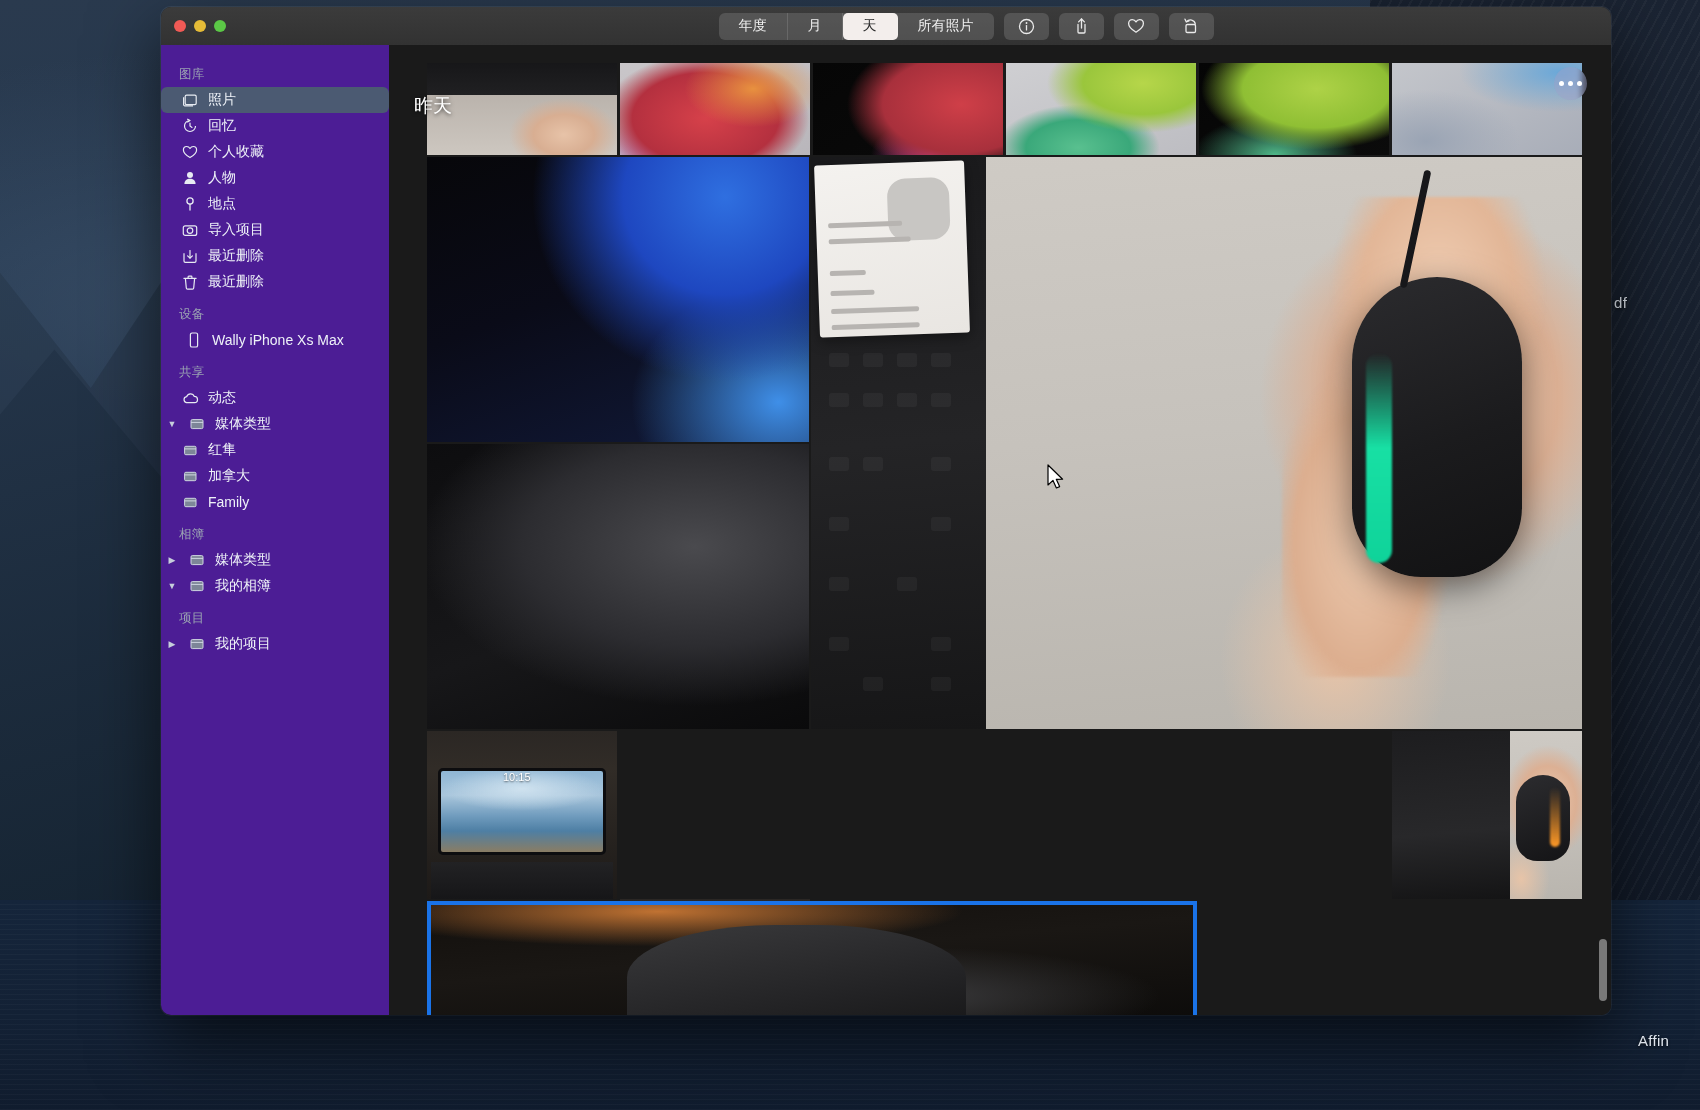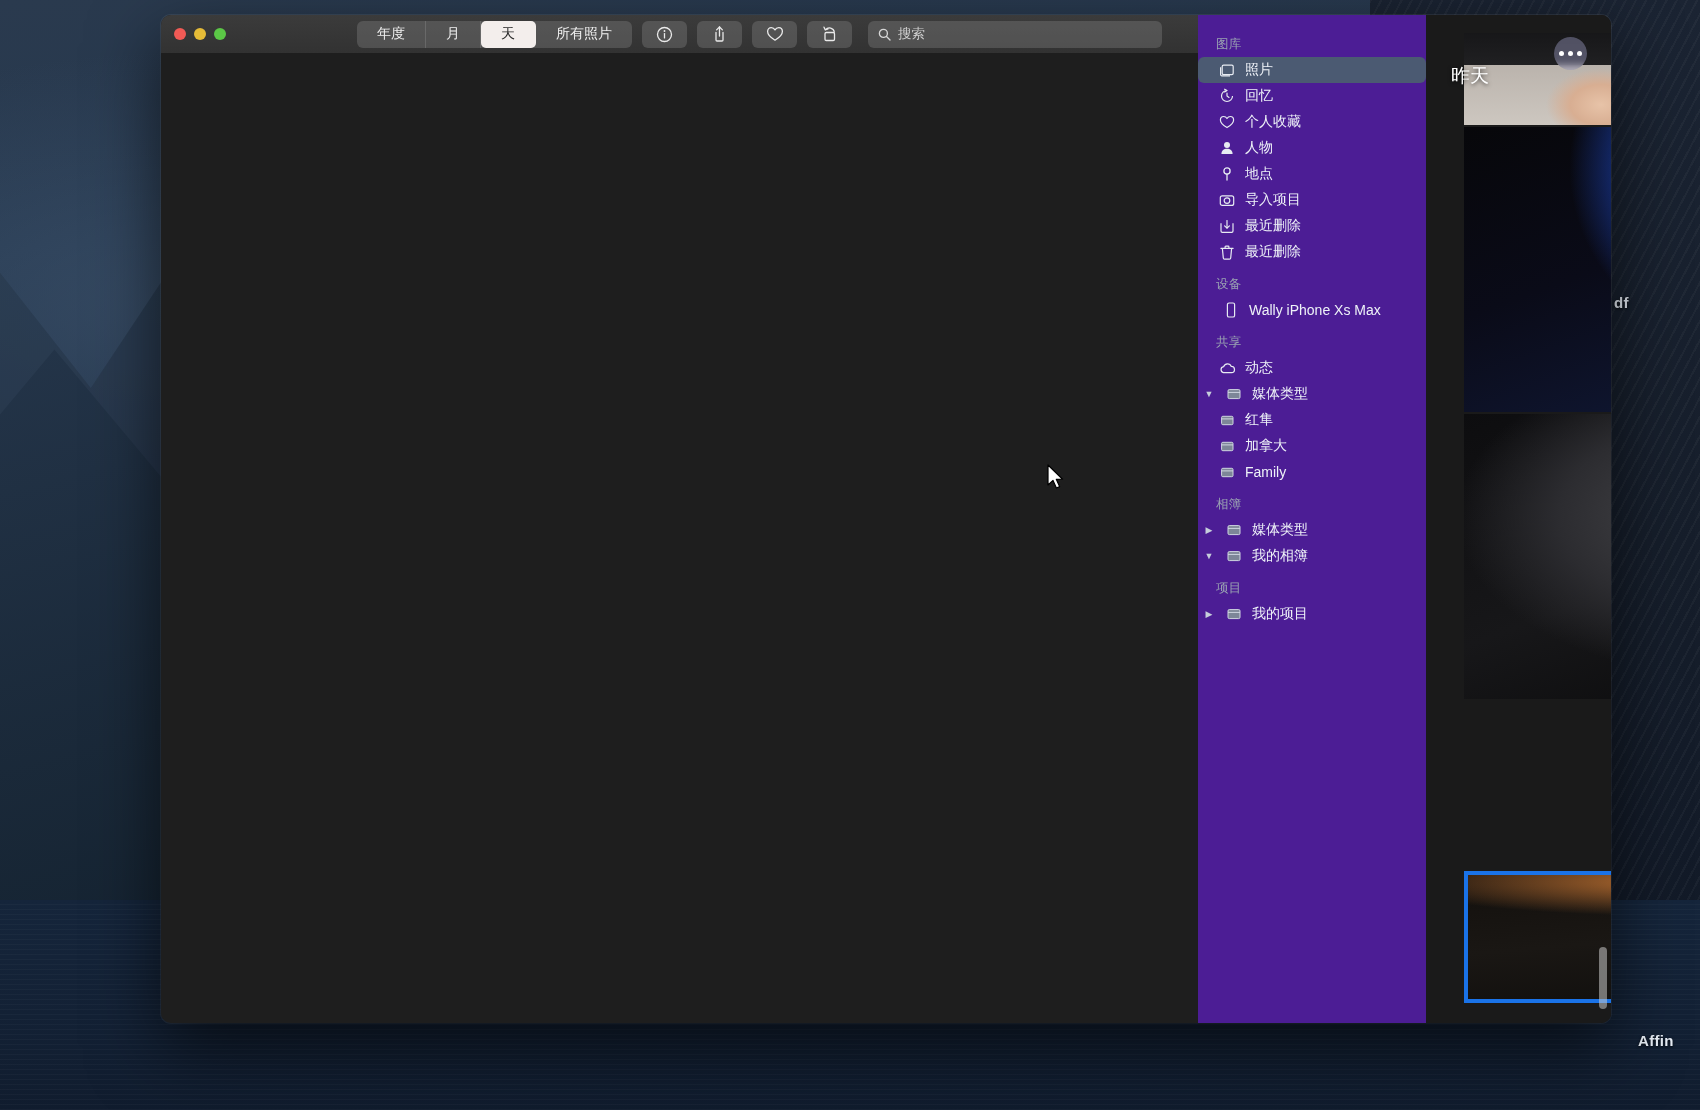--- a/index.html
+++ b/index.html
@@ -37,30 +37,30 @@
       repeating-linear-gradient(118deg, rgba(255,255,255,0.035) 0 2px, rgba(0,0,0,0) 2px 9px),
       linear-gradient(200deg, #1b2433 0%, #161e2b 45%, #0f1725 100%);
   }
   #desktop .water {
     position:absolute; left:0; bottom:0; width:1700px; height:210px;
     background:
       repeating-linear-gradient(0deg, rgba(255,255,255,0.028) 0 1px, rgba(0,0,0,0) 1px 5px),
       linear-gradient(180deg, #15253b 0%, #132135 55%, #101c2e 100%);
   }
   .desk-label {
-    position:absolute; color:#e8eef6; font-size:15px; font-weight:bold;
+    position:absolute; color:#e8eef6; font-size:15px; font-weight:normal;
     text-shadow: 0 1px 3px rgba(0,0,0,.8); letter-spacing:.3px;
   }
 
   
   #win {
-    position:absolute; left:161px; top:15px; width:1450px; height:1008px;
+    position:absolute; left:161px; top:7px; width:1450px; height:1008px;
     background:#1e1e1e; border-radius:10px; overflow:hidden;
     box-shadow: 0 26px 70px rgba(0,0,0,.62), 0 0 0 1px rgba(255,255,255,.08);
-    display:flex; flex-direction:row;
+    display:flex; flex-direction:column;
   }
   
   #titlebar {
     height:38px; flex:0 0 38px; display:flex; align-items:center;
     background: linear-gradient(180deg, #3b3b3b 0%, #323232 100%);
     position:relative; z-index:5;
   }
   .lights { display:flex; gap:8px; padding-left:13px; width:196px; }
   .lt { width:12px; height:12px; border-radius:50%; }
   .lt.r { background:#f15a55; }
@@ -319,27 +319,20 @@
         </div>
 
         <div class="tbtn">
           <svg width="18" height="17" viewBox="0 0 18 17">
             <rect x="4" y="6.5" width="9.5" height="8" rx="1.3" fill="none" stroke="#eaeaea" stroke-width="1.3"></rect>
             <path d="M13.3 6 A5 5 0 0 0 4.6 3.6" fill="none" stroke="#eaeaea" stroke-width="1.3" stroke-linecap="round"></path>
             <path d="M3 1.2 L4.3 3.9 L7 3" fill="none" stroke="#eaeaea" stroke-width="1.3" stroke-linecap="round" stroke-linejoin="round"></path>
           </svg>
         </div>
 
-        <div class="search">
-          <svg width="13" height="13" viewBox="0 0 13 13">
-            <circle cx="5.4" cy="5.4" r="4" fill="none" stroke="#d7d7d7" stroke-width="1.35"></circle>
-            <path d="M8.5 8.5 L12 12" stroke="#d7d7d7" stroke-width="1.35" stroke-linecap="round"></path>
-          </svg>
-          <span class="ph">搜索</span>
-        </div>
       </div>
       <div style="width:36px"></div>
     </div>
 
     <div id="body">
 
       <div id="sidebar">
 
         <div class="sec-hd">图库</div>
 
@@ -576,20 +569,25 @@
               <span class="ln" style="top:144px; width:88px;"></span>
               <span class="ln" style="top:160px; width:88px;"></span>
             </div>
             <div class="hand"></div>
             <div class="mouse">
               <span class="cord"></span>
               <span class="glow"></span>
             </div>
           </div>
 
+          <div class="cell ph-ipad" style="left:38px; top:686px; width:190px; height:168px;">
+            <div class="ipad-scr"></div>
+            <div class="ipad-time">10:15</div>
+            <div class="ipad-kb"></div>
+          </div>
 
           <div class="cell ph-ipad ph-ipad-grid" style="left:231px; top:686px; width:190px; height:168px;">
             <div class="ipad-scr" style="top:16%; height:62%;">
               <div class="swatches">
                 <i style="background:#d8502e"></i>
                   <i style="background:#111"></i>
                 <i style="background:#6fc72c"></i>
                   <i style="background:#2e8f55"></i>
                 <i style="background:#2f5fd0"></i>
                   <i style="background:#e9e9ec"></i>

